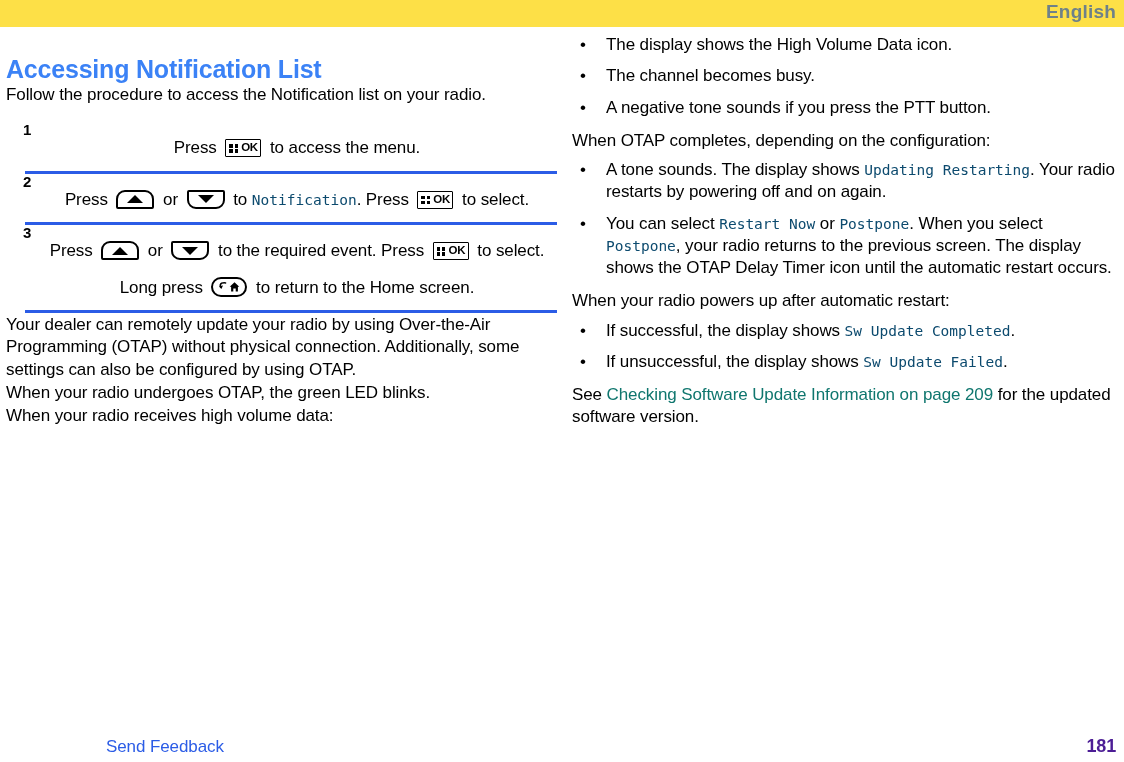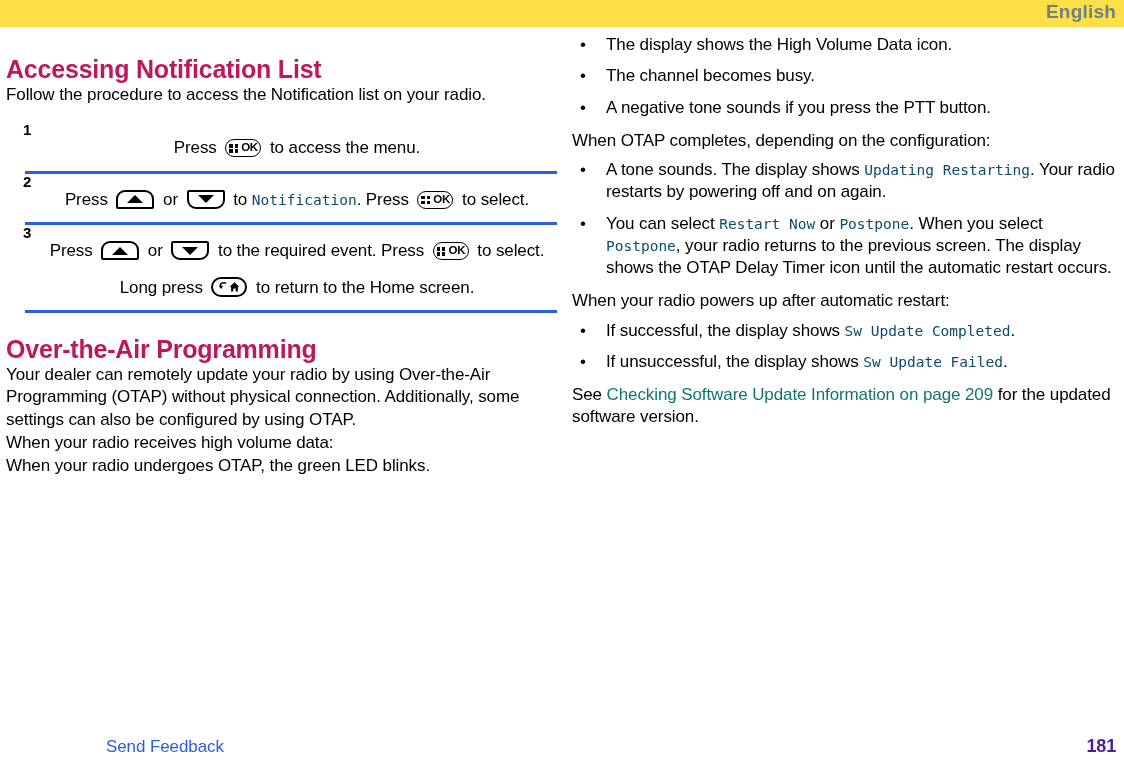--- a/index.html
+++ b/index.html
@@ -45,21 +45,21 @@
   .col {
     position: absolute;
     top: 0;
     width: 548px;
   }
   .col-left  { left: 6px; }
   .col-right { left: 572px; }
 
   
   h1.section-heading {
-    color: #be185d;
+    color: #3b82f6;
     font-size: 25px;
     font-weight: bold;
     margin: 0;
     padding: 0;
     line-height: 1.12;
     letter-spacing: -0.2px;
   }
   .heading-1-wrap { padding-top: 28px; }
   .heading-2-wrap { padding-top: 22px; }
 
@@ -149,21 +149,21 @@
     display: inline-block;
     vertical-align: -4px;
     margin: 0 4px;
   }
 
   
   .key-ok {
     width: 36px;
     height: 18px;
     border: 1.6px solid #000;
-    border-radius: 9px;
+    border-radius: 1px;
     position: relative;
     background: #fff;
     box-sizing: border-box;
   }
   .key-ok .grid {
     position: absolute;
     left: 3px; top: 4px;
     width: 9px; height: 9px;
   }
   .key-ok .grid i {
@@ -314,28 +314,25 @@
                   </svg>
                   <svg width="11" height="11" viewBox="0 0 11 11">
                     <path d="M5.5 0.8 L10.3 5.3 L8.9 5.3 L8.9 10.1 L6.7 10.1 L6.7 7.0 L4.3 7.0 L4.3 10.1 L2.1 10.1 L2.1 5.3 L0.7 5.3 Z" fill="#000"></path>
                   </svg>
                 </span></span><span> to return to the Home screen.</span></p>
           </div>
         </div>
         <div class="step-sep"></div>
       </div>
 
-    <div class="heading-2-wrap">
-      <h1 class="section-heading">Over-the-Air Programming</h1>
-    </div>
 
     <div>
         <p class="body-text">Your dealer can remotely update your radio by using Over-the-Air Programming (OTAP) without physical connection. Additionally, some settings can also be configured by using OTAP.</p>
+        <p class="body-text">When your radio undergoes OTAP, the green LED blinks.</p>
         <p class="body-text">When your radio receives high volume data:</p>
-        <p class="body-text">When your radio undergoes OTAP, the green LED blinks.</p>
       </div>
   </div>
 
   <div class="col col-right">
 
     <ul class="bullets">
         <li><span class="dot">•</span><span>The display shows the </span><b>High Volume Data</b><span> icon.</span></li>
         <li><span class="dot">•</span><span>The channel becomes busy.</span></li>
         <li><span class="dot">•</span><span>A negative tone sounds if you press the </span><b>PTT</b><span> button.</span></li>
       </ul>

